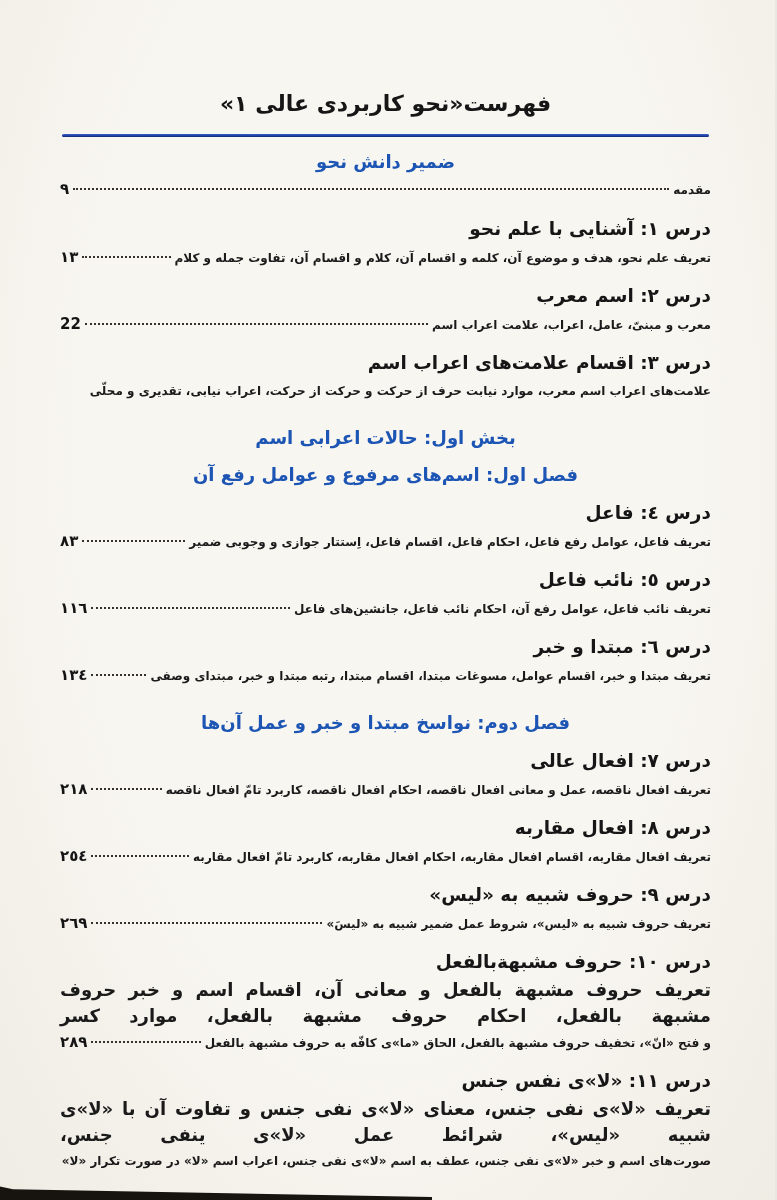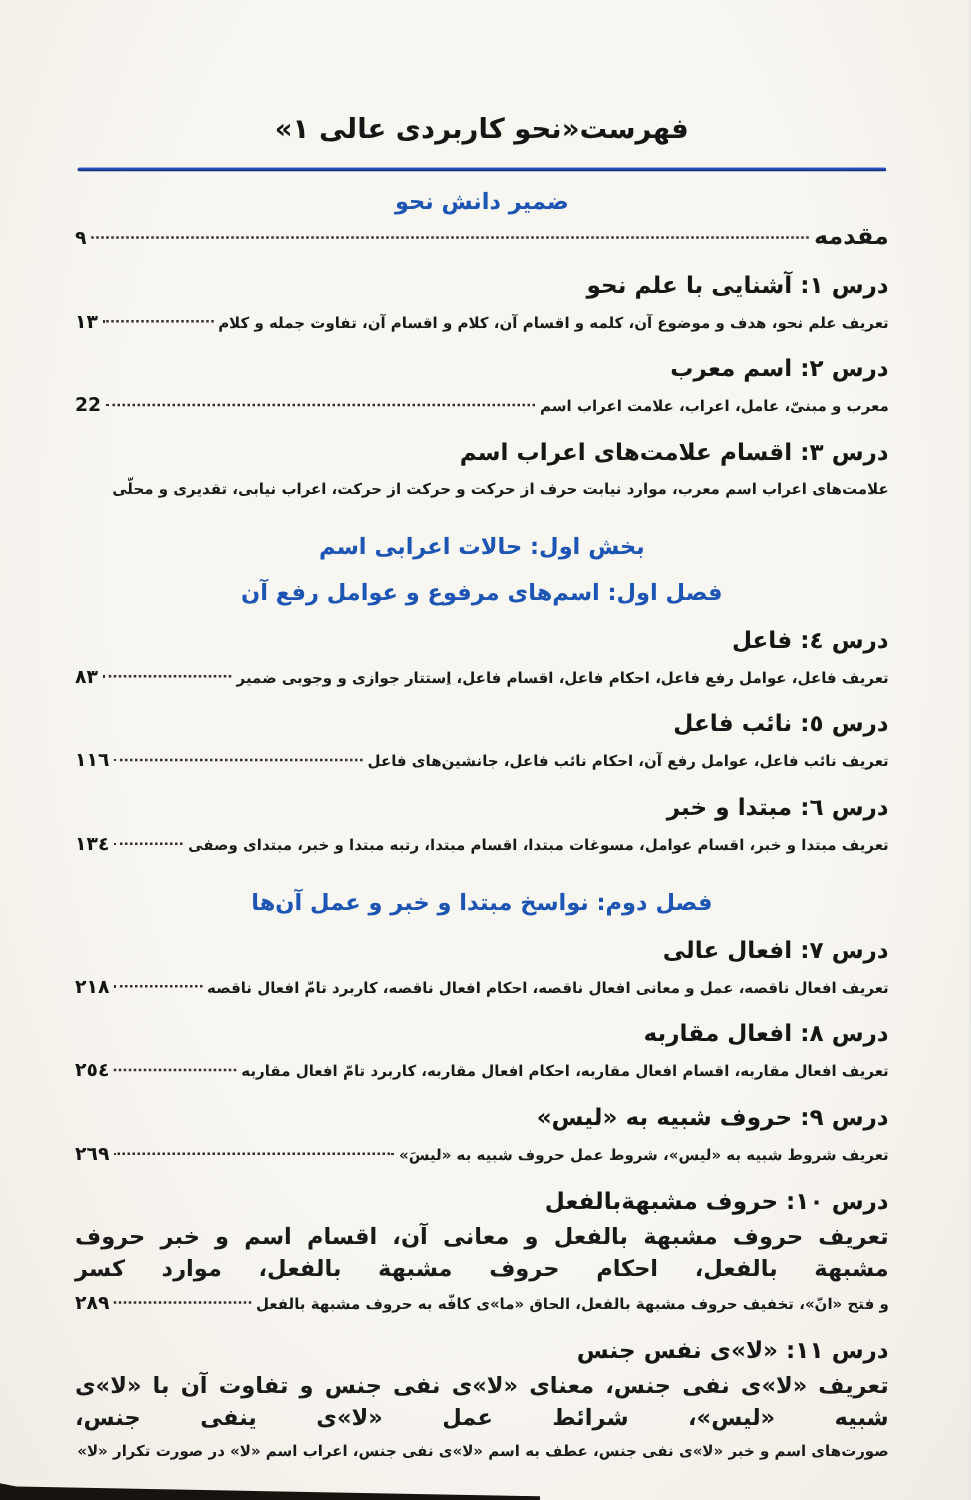--- a/index.html
+++ b/index.html
@@ -63,21 +63,21 @@
     line-height:26px;
   }
   .leader-row .entry-text{
     flex:0 0 auto;
     font-size:12px;
     font-weight:bold;
     color:#1a1a1a;
     white-space:nowrap;
   }
   .intro-block .leader-row{line-height:28px;}
-  .intro-block .entry-text{font-size:19px;}
+  .intro-block .entry-text{font-size:12px;}
   .dots{
     flex:1 1 auto;
     min-width:10px;
     margin:0 4px;
     border-bottom:2px dotted #34312b;
     transform:translateY(-4px);
   }
   .pagenum{
     flex:0 0 auto;
     font-size:15px;
@@ -169,21 +169,21 @@
           <div class="lesson-title">درس ٨: افعال مقاربه</div>
           <div class="leader-row">
             <span class="entry-text">تعریف افعال مقاربه، اقسام افعال مقاربه، احکام افعال مقاربه، کاربرد تامّ افعال مقاربه</span>
             <span class="dots"></span>
             <span class="pagenum">٢٥٤</span>
           </div>
         </div>
         <div class="lesson">
           <div class="lesson-title">درس ٩: حروف شبیه به «لیس»</div>
           <div class="leader-row">
-            <span class="entry-text">تعریف شروط شبیه به «لیس»، شروط عمل حروف شبیه به «لیسَ»</span>
+            <span class="entry-text">تعریف حروف شبیه به «لیس»، شروط عمل ضمیر شبیه به «لیسَ»</span>
             <span class="dots"></span>
             <span class="pagenum">٢٦٩</span>
           </div>
         </div>
         <div class="lesson">
           <div class="lesson-title">درس ١٠: حروف مشبهةبالفعل</div>
           <div class="pre-line">تعریف حروف مشبهة بالفعل و معانی آن، اقسام اسم و خبر حروف مشبهة بالفعل، احکام حروف مشبهة بالفعل، موارد کسر</div>
           <div class="leader-row">
             <span class="entry-text">و فتح «انّ»، تخفیف حروف مشبهة بالفعل، الحاق «ما»ی کافّه به حروف مشبهة بالفعل</span>
             <span class="dots"></span>

